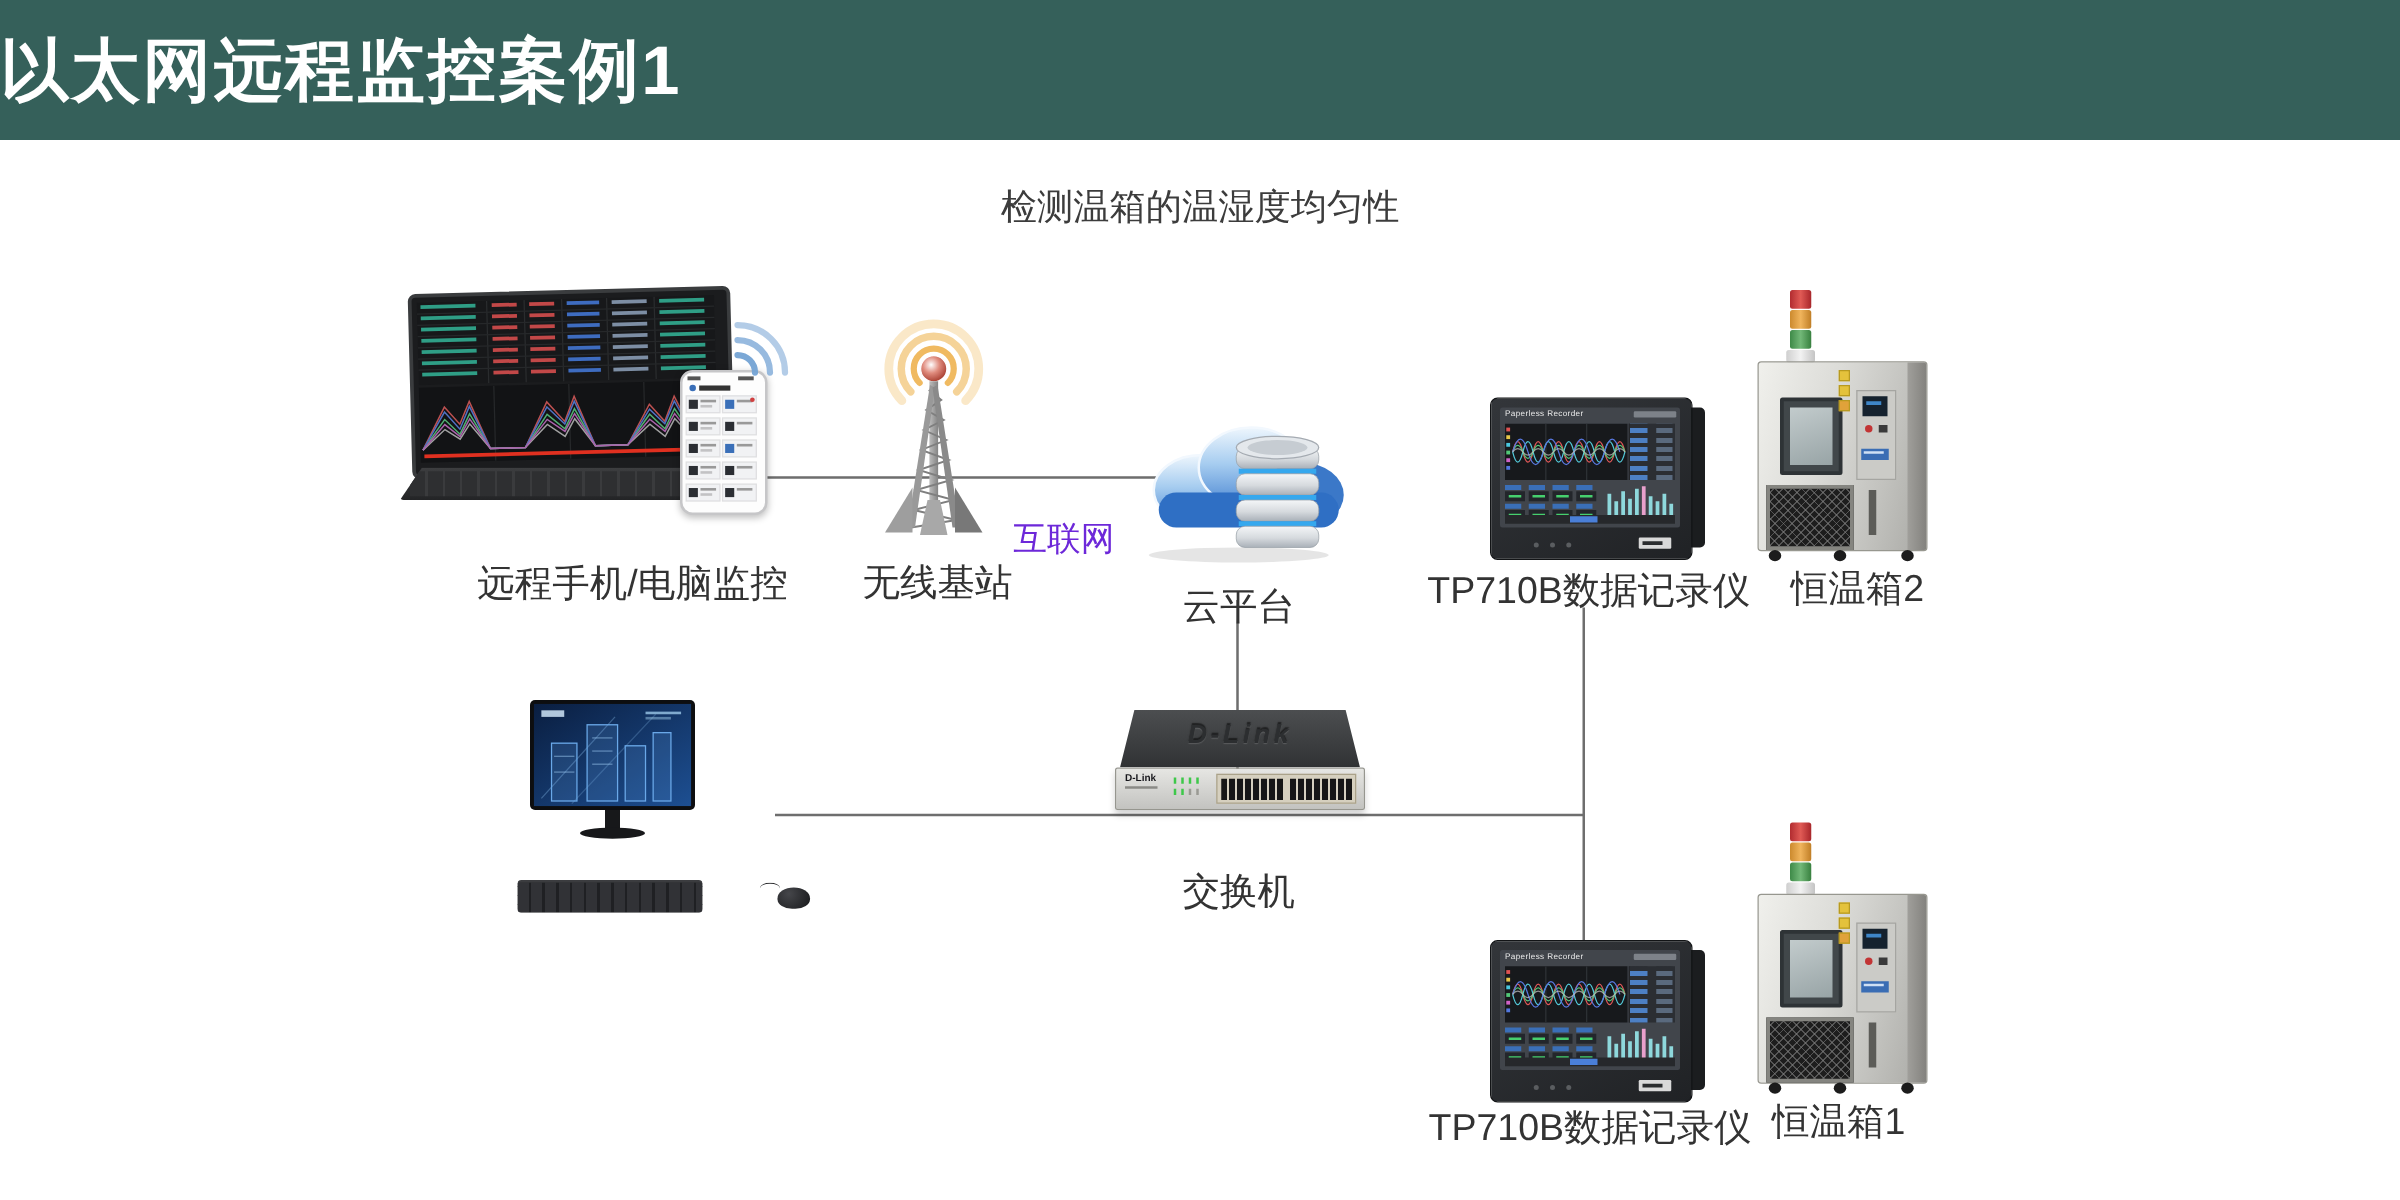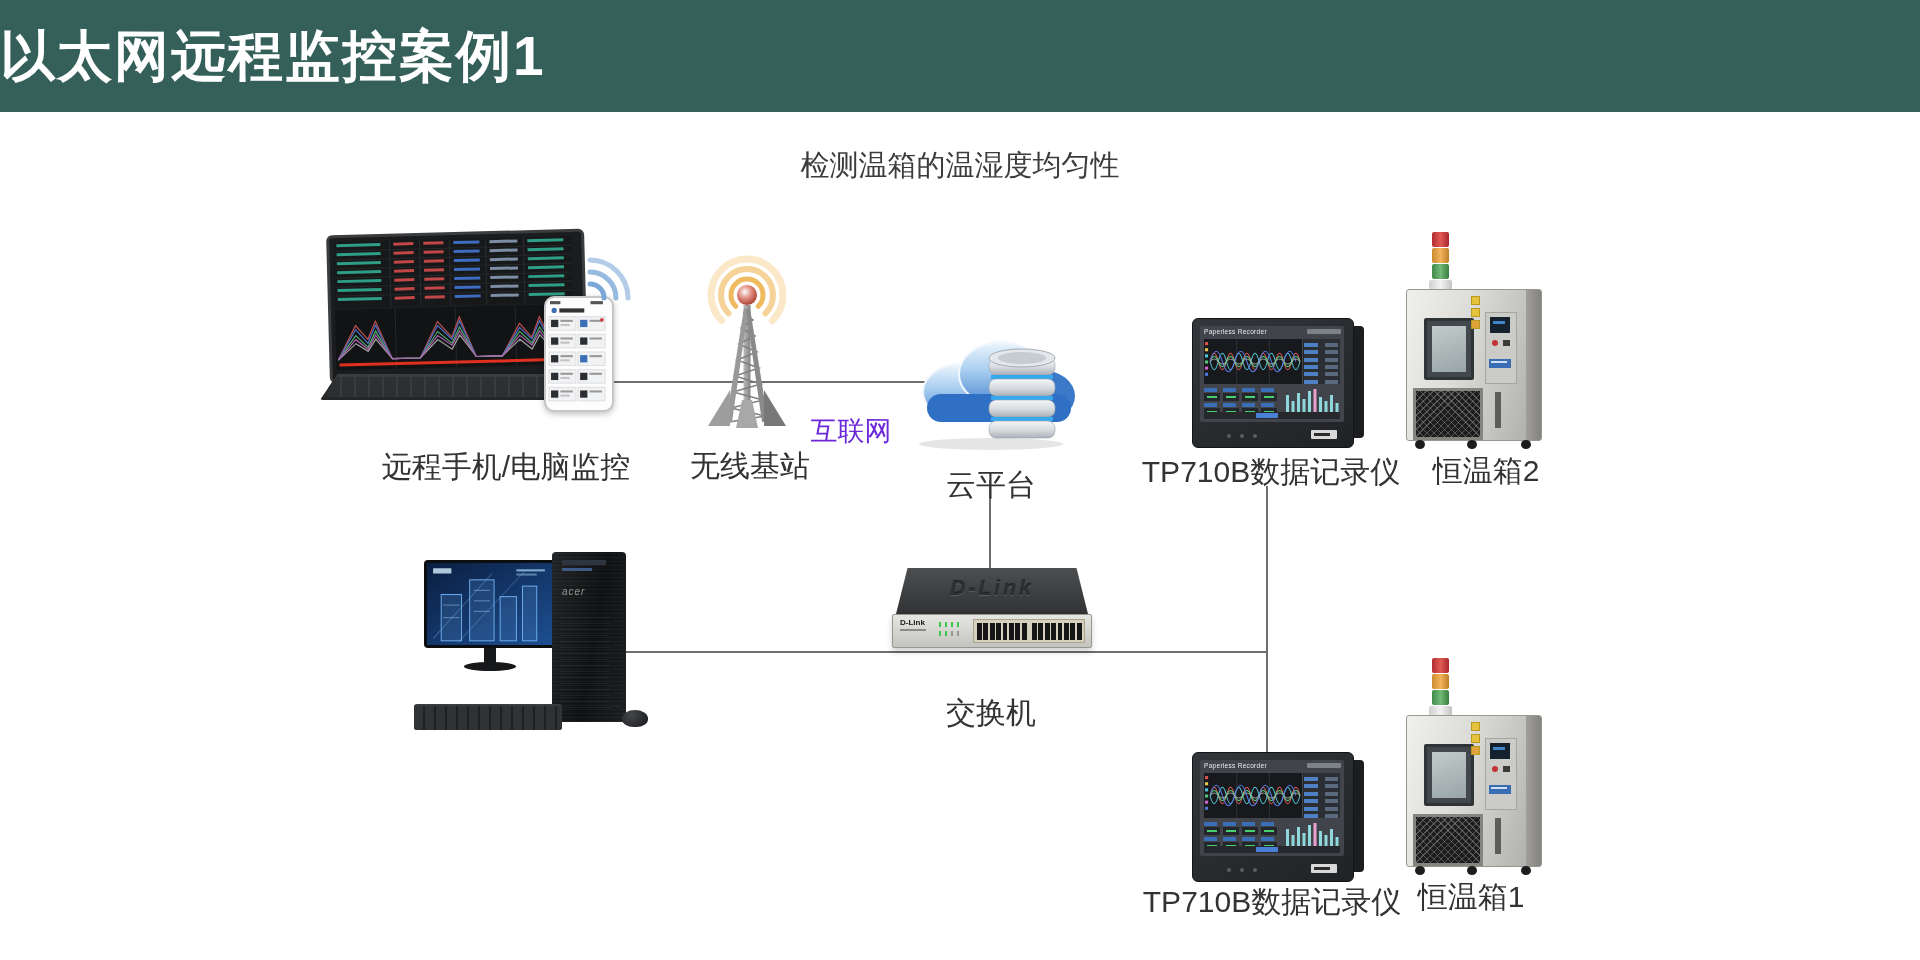--- a/index.html
+++ b/index.html
@@ -533,25 +533,20 @@
           <line x1="16" y1="40" x2="32" y2="40"></line>
             <line x1="16" y1="52" x2="32" y2="52"></line>
         </g>
         <rect x="6" y="5" width="18" height="5" fill="#cfe4f6" opacity="0.85"></rect>
         <rect x="88" y="6" width="28" height="2" fill="#9cc8e8" opacity="0.8"></rect>
         <rect x="88" y="10" width="20" height="2" fill="#9cc8e8" opacity="0.5"></rect>
       </svg>
     </div>
     <div class="pc-neck"></div>
     <div class="pc-base"></div>
-    <div class="pc-tower">
-      <i class="pct-drive"></i>
-      <span class="pct-brand">acer</span>
-      <i class="pct-vent"></i>
-    </div>
     <div class="pc-keyboard"></div>
     <div class="pc-mouse"></div>
   </div>
 
   <div class="switch">
     <div class="sw-top">
       <span class="sw-emboss">D-Link</span>
     </div>
     <div class="sw-front">
       <span class="sw-brand">D-Link</span>

